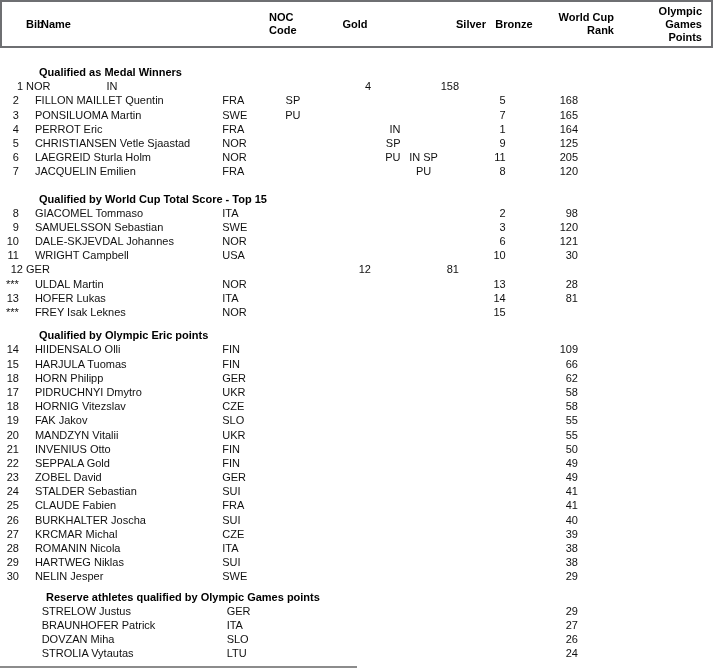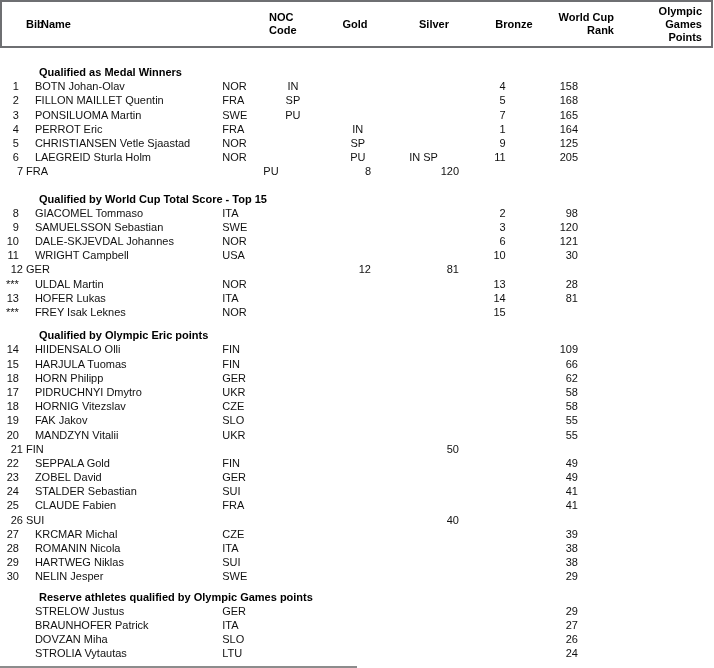--- a/index.html
+++ b/index.html
@@ -33,21 +33,21 @@
     color: #000000;
   }
   .table-header .cell { line-height: 13px; }
 
   
   .cell { box-sizing: border-box; white-space: nowrap; overflow: visible; }
   .c-bib    { width: 26px;  text-align: right; padding-right: 3px; }
   .c-name   { width: 241px; text-align: left;  padding-left: 13px; }
   .c-noc    { width: 59px;  text-align: left; }
   .c-gold   { width: 54px;  text-align: center; }
-  .c-silver { width: 104px; text-align: center; }
+  .c-silver { width: 104px; text-align: right; }
   .c-bronze { width: 56px;  text-align: center; }
   .c-rank   { width: 72px;  text-align: right; }
   .c-points { width: 88px;  text-align: right; }
 
   .table-header .c-bib { text-align: left; padding-left: 24px; padding-right: 0; }
 
   
   .table-body {
     position: absolute;
     left: 0;
@@ -57,21 +57,21 @@
   .section-title {
     margin-left: 39px;
     height: 14.2px;
     line-height: 14.2px;
     font-weight: bold;
     color: #000000;
   }
   .sec-1 { margin-top: 17px; }
   .sec-2 { margin-top: 13px; }
   .sec-3 { margin-top: 9px; }
-  .sec-4 { margin-top: 6px; }
+  .sec-4 { margin-top: 6px; padding-left: 7px; }
   .row {
     display: flex;
     height: 14.2px;
     line-height: 14.2px;
   }
 
   
   .bottom-rule {
     position: absolute;
     left: 0;
@@ -116,21 +116,20 @@
       <div>Points</div>
     </div>
   </div>
 
   <div class="table-body">
     <div class="section sec-1">
       <div class="section-title">Qualified as Medal Winners</div>
       <div>
           <div class="row">
             <div class="cell c-bib">1</div>
-            <div class="cell c-name">BOTN Johan-Olav</div>
             <div class="cell c-noc">NOR</div>
             <div class="cell c-gold">IN</div>
             <div class="cell c-silver"></div>
             <div class="cell c-bronze"></div>
             <div class="cell c-rank">4</div>
             <div class="cell c-points">158</div>
           </div>
           <div class="row">
             <div class="cell c-bib">2</div>
             <div class="cell c-name">FILLON MAILLET Quentin</div>
@@ -176,20 +175,21 @@
             <div class="cell c-name">LAEGREID Sturla Holm</div>
             <div class="cell c-noc">NOR</div>
             <div class="cell c-gold"></div>
             <div class="cell c-silver">PU</div>
             <div class="cell c-bronze">IN SP</div>
             <div class="cell c-rank">11</div>
             <div class="cell c-points">205</div>
           </div>
           <div class="row">
             <div class="cell c-bib">7</div>
+            <div class="cell c-name">JACQUELIN Emilien</div>
             <div class="cell c-noc">FRA</div>
             <div class="cell c-gold"></div>
             <div class="cell c-silver"></div>
             <div class="cell c-bronze">PU</div>
             <div class="cell c-rank">8</div>
             <div class="cell c-points">120</div>
           </div>
         </div>
     </div>
     <div class="section sec-2">
@@ -344,20 +344,21 @@
             <div class="cell c-name">MANDZYN Vitalii</div>
             <div class="cell c-noc">UKR</div>
             <div class="cell c-gold"></div>
             <div class="cell c-silver"></div>
             <div class="cell c-bronze"></div>
             <div class="cell c-rank"></div>
             <div class="cell c-points">55</div>
           </div>
           <div class="row">
             <div class="cell c-bib">21</div>
+            <div class="cell c-name">INVENIUS Otto</div>
             <div class="cell c-noc">FIN</div>
             <div class="cell c-gold"></div>
             <div class="cell c-silver"></div>
             <div class="cell c-bronze"></div>
             <div class="cell c-rank"></div>
             <div class="cell c-points">50</div>
           </div>
           <div class="row">
             <div class="cell c-bib">22</div>
             <div class="cell c-name">SEPPALA Gold</div>
@@ -393,20 +394,21 @@
             <div class="cell c-name">CLAUDE Fabien</div>
             <div class="cell c-noc">FRA</div>
             <div class="cell c-gold"></div>
             <div class="cell c-silver"></div>
             <div class="cell c-bronze"></div>
             <div class="cell c-rank"></div>
             <div class="cell c-points">41</div>
           </div>
           <div class="row">
             <div class="cell c-bib">26</div>
+            <div class="cell c-name">BURKHALTER Joscha</div>
             <div class="cell c-noc">SUI</div>
             <div class="cell c-gold"></div>
             <div class="cell c-silver"></div>
             <div class="cell c-bronze"></div>
             <div class="cell c-rank"></div>
             <div class="cell c-points">40</div>
           </div>
           <div class="row">
             <div class="cell c-bib">27</div>
             <div class="cell c-name">KRCMAR Michal</div>

